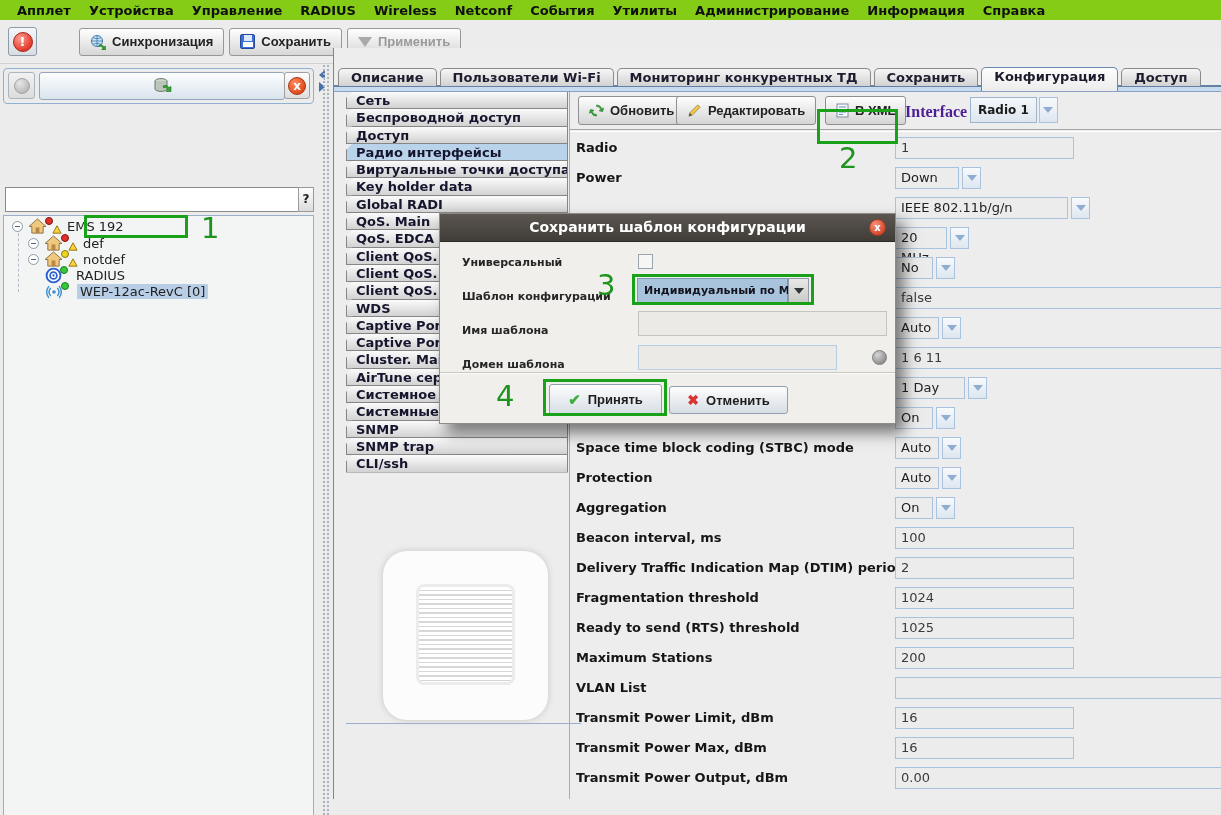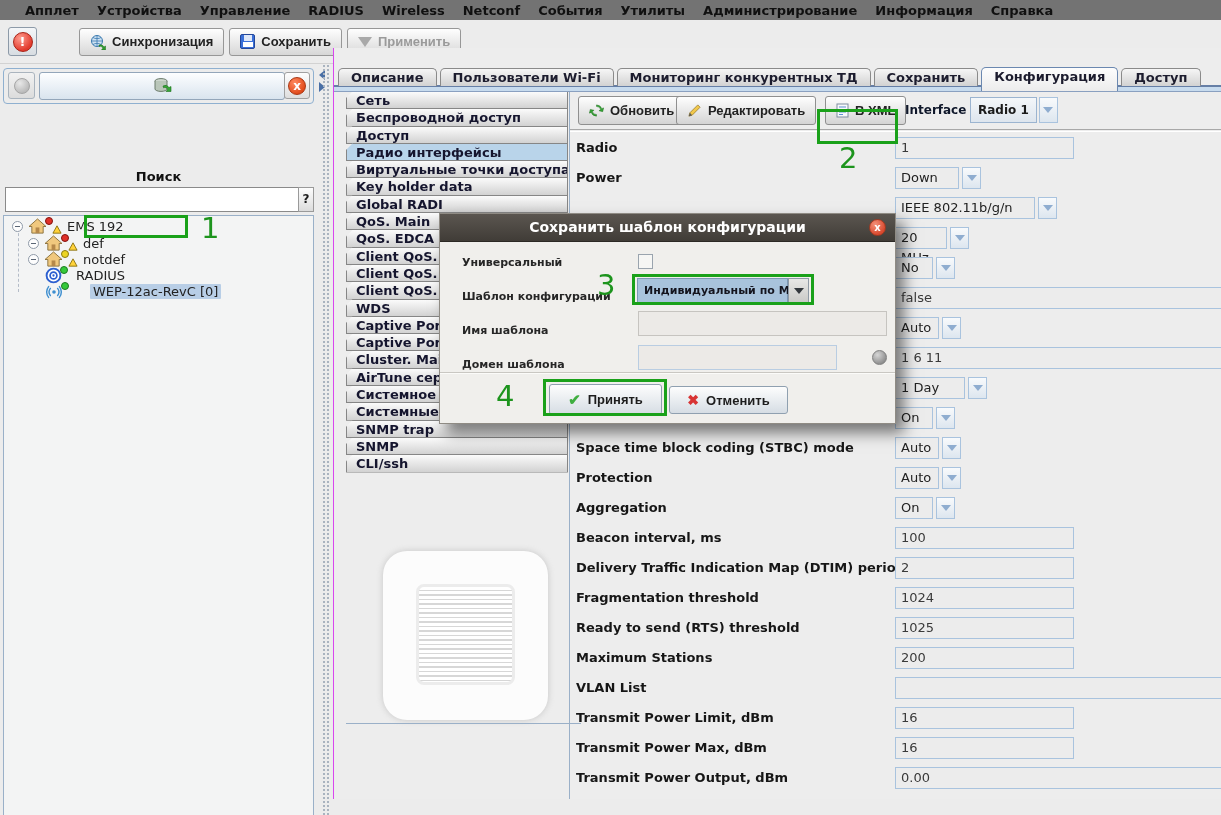--- a/index.html
+++ b/index.html
@@ -4,21 +4,21 @@
 <style>
   * { box-sizing: border-box; margin: 0; padding: 0; }
   html,body { width:1221px; height:815px; overflow:hidden; }
   body {
     position:relative;
     font-family:"DejaVu Sans","Liberation Sans",sans-serif;
     background:#ececec; color:#1b1b1b; font-size:13px;
   }
   
   .menubar { position:absolute; left:0; top:0; width:1221px; height:20px;
-    display:flex; align-items:center; padding-left:16px; background:#737373; }
+    display:flex; align-items:center; padding-left:8px; background:#84cc16; }
   .menu-item { font-weight:bold; font-size:13px; padding:1px 9px; color:#101010; white-space:nowrap; }
   
   .toolbar { position:absolute; left:0; top:20px; width:1221px; height:44px;
     display:flex; align-items:center; padding-left:8px; gap:5px;
     background:#ececec; border-bottom:1px solid #d2d2d2; }
   .btn { display:inline-flex; align-items:center; gap:6px; height:28px;
     padding:0 10px; background:linear-gradient(#fefefe,#d7d7d7);
     border:1px solid #979797; border-radius:3px; font-weight:bold; font-size:13px; color:#222; }
   .btn.disabled { color:#9a9a9a; }
   .alarm-btn { width:29px; height:29px; display:flex; align-items:center; justify-content:center;
@@ -99,21 +99,21 @@
   .nav-bottom-line { position:absolute; left:0px; top:631px; width:235px; border-top:1px solid #9ab0c8; }
   
   .formcol { position:absolute; left:235px; top:44px; width:653px; height:707px;
     border-left:1px solid #9ab0c8; background:#ededed; overflow:hidden; }
   .cfg-toolbar { position:absolute; left:0; top:0; width:653px; height:37px; }
   .cfg-sep { position:absolute; left:0; top:37px; width:653px; height:3px;
     border-top:1px solid #a8a8a8; border-bottom:1px solid #ffffff; }
   .cfg-btn { position:absolute; top:4px; height:29px; display:inline-flex; align-items:center; gap:6px;
     padding:0 10px; background:linear-gradient(#fefefe,#d4d4d4); border:1px solid #8f8f8f; border-radius:3px;
     font-weight:bold; font-size:13px; color:#222; }
-  .iface-label { position:absolute; left:335px; top:11px; font-weight:bold; font-size:12px; color:#0f172a; }
+  .iface-label { position:absolute; left:335px; top:11px; font-weight:bold; font-size:16px; color:#4c1d95;font-family:Liberation Serif, serif; }
   .iface-combo { position:absolute; left:400px; top:5px; display:flex; gap:2px; }
   .iface-combo .cv { border:1px solid #9bb4d0; background:linear-gradient(#f4f7fa,#dde5ee);
     height:26px; line-height:24px; padding:0 7px; font-weight:bold; font-size:12px; }
   .frow { position:absolute; left:0; width:653px; height:22px; }
   .flabel { position:absolute; left:6px; top:0; height:22px; line-height:22px; font-weight:bold; font-size:13px; color:#161616; white-space:nowrap; }
   .tf { position:absolute; left:325px; top:0; width:179px; height:22px; line-height:20px;
     border:1px solid #a9c3de; background:#ececec; color:#3a3a3a; font-size:13px; padding:0 5px; }
   .tf.wide { width:420px; }
   .combo { position:absolute; left:325px; top:0; display:flex; gap:3px; }
   .combo .cv { border:1px solid #a9c3de; background:#ececec; height:22px; line-height:20px;
@@ -203,21 +203,20 @@
       <svg width="20" height="18" viewBox="0 0 20 18">
         <ellipse cx="9" cy="4" rx="6" ry="2.4" fill="#cdd6cd" stroke="#6b7b6b"></ellipse>
         <path d="M3 4 V12 a6 2.4 0 0 0 12 0 V4" fill="#b9c6b9" stroke="#6b7b6b"></path>
         <path d="M11 9 a4.5 4.5 0 0 1 6 1.5 l2-1 v5 h-5 l1.6-1.7 a2.6 2.6 0 0 0-4-2z" fill="#35a835" stroke="#1c6b1c" stroke-width="0.6"></path>
       </svg>
     </span>
     <span class="close-btn">
       <span class="red-ball">x</span>
     </span>
   </div>
-  <div class="search-label">Поиск</div>
   <input class="search-input" value="" style="">
   <span class="help-btn">?</span>
 
   <div class="tree-box">
     <div class="guide-v"></div>
 
     <div class="tnode" style="left:8px; top:2px;">
       <span class="handle"></span>
       <svg width="19" height="17" viewBox="0 0 20 18">
         <path d="M10 1 L19 9 H16 V16 H4 V9 H1 Z" fill="#f0c87e" stroke="#8a713c"></path>
@@ -265,21 +264,21 @@
       <span class="badge green"></span>
       <span style="margin-left:3px">RADIUS</span>
     </div>
 
     <div class="tnode" style="left:41px; top:67px;">
       <svg width="18" height="16" viewBox="0 0 20 16">
         <circle cx="10" cy="8" r="2" fill="#3e8fd0"></circle>
         <path d="M6 4 a6.5 6.5 0 0 0 0 8 M4 2 a9.5 9.5 0 0 0 0 12 M14 4 a6.5 6.5 0 0 1 0 8 M16 2 a9.5 9.5 0 0 1 0 12" fill="none" stroke="#3e8fd0" stroke-width="1.6" stroke-linecap="round"></path>
       </svg>
       <span class="badge green"></span>
-      <span class="tsel" style="margin-left:16px">WEP-12ac-RevC [0]</span>
+      <span class="tsel" style="margin-left:3px">WEP-12ac-RevC [0]</span>
     </div>
   </div>
 </div>
 
 <div class="splitter">
   <span class="tri-left"></span>
   <span class="tri-right"></span>
   <div class="split-dots"></div>
 </div>
 
@@ -307,22 +306,22 @@
     <div class="nav-item">Client QoS. C</div>
     <div class="nav-item">Client QoS. C</div>
     <div class="nav-item">Client QoS. I</div>
     <div class="nav-item">WDS</div>
     <div class="nav-item">Captive Port</div>
     <div class="nav-item">Captive Port</div>
     <div class="nav-item">Cluster. Mai</div>
     <div class="nav-item">AirTune cep</div>
     <div class="nav-item">Системное время</div>
     <div class="nav-item">Системные события</div>
+    <div class="nav-item">SNMP</div>
     <div class="nav-item">SNMP trap</div>
-    <div class="nav-item">SNMP</div>
     <div class="nav-item">CLI/ssh</div>
     <div class="device-box">
       <div class="grille"></div>
     </div>
     <div class="nav-bottom-line"></div>
   </div>
 
   <div class="formcol">
     <div class="cfg-toolbar">
       <button class="cfg-btn" style="left:8px">
@@ -364,21 +363,21 @@
       <span class="flabel">Power</span>
       <span class="combo">
         <span class="cv" style="width:64px">Down</span>
         <span class="ca">
             <span class="tri-down"></span>
           </span>
       </span>
     </div>
     <div class="frow" style="top:105px">
       <span class="combo">
-        <span class="cv" style="width:140px">IEEE 802.11b/g/n</span>
+        <span class="cv" style="width:173px">IEEE 802.11b/g/n</span>
         <span class="ca">
             <span class="tri-down"></span>
           </span>
       </span>
     </div>
     <div class="frow" style="top:135px">
       <span class="combo">
         <span class="cv" style="width:52px">20 MHz</span>
         <span class="ca">
             <span class="tri-down"></span>

